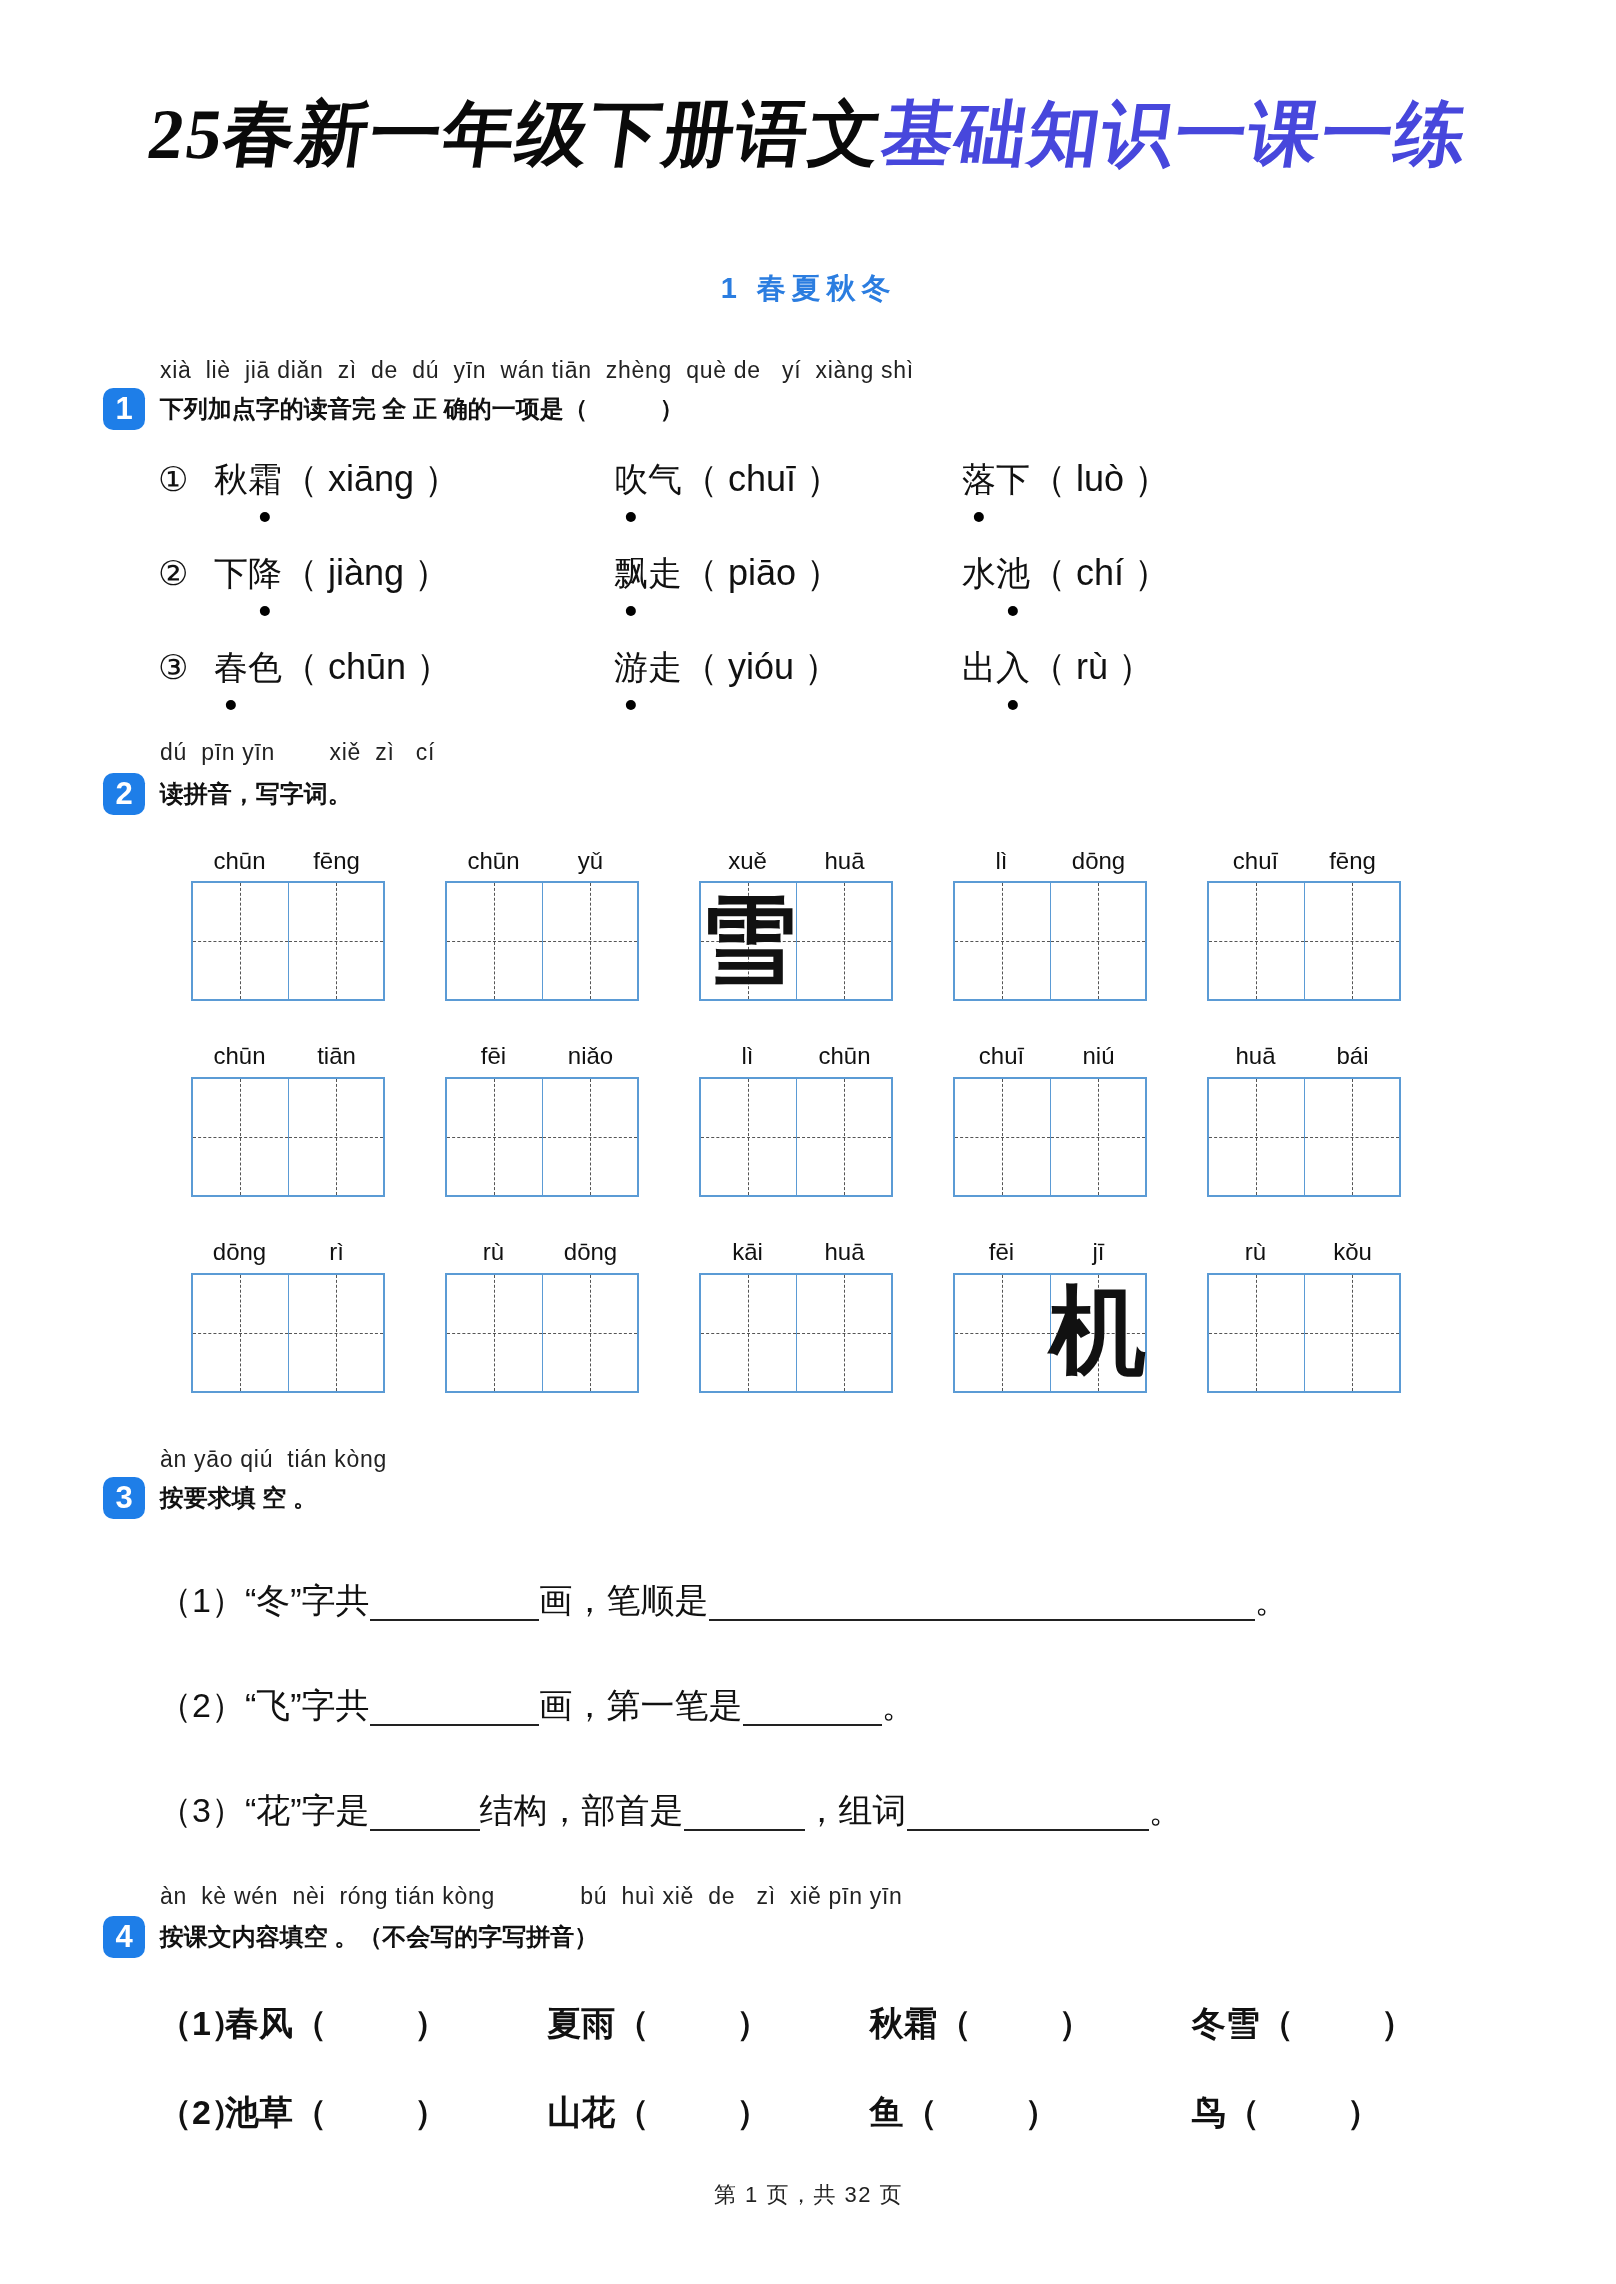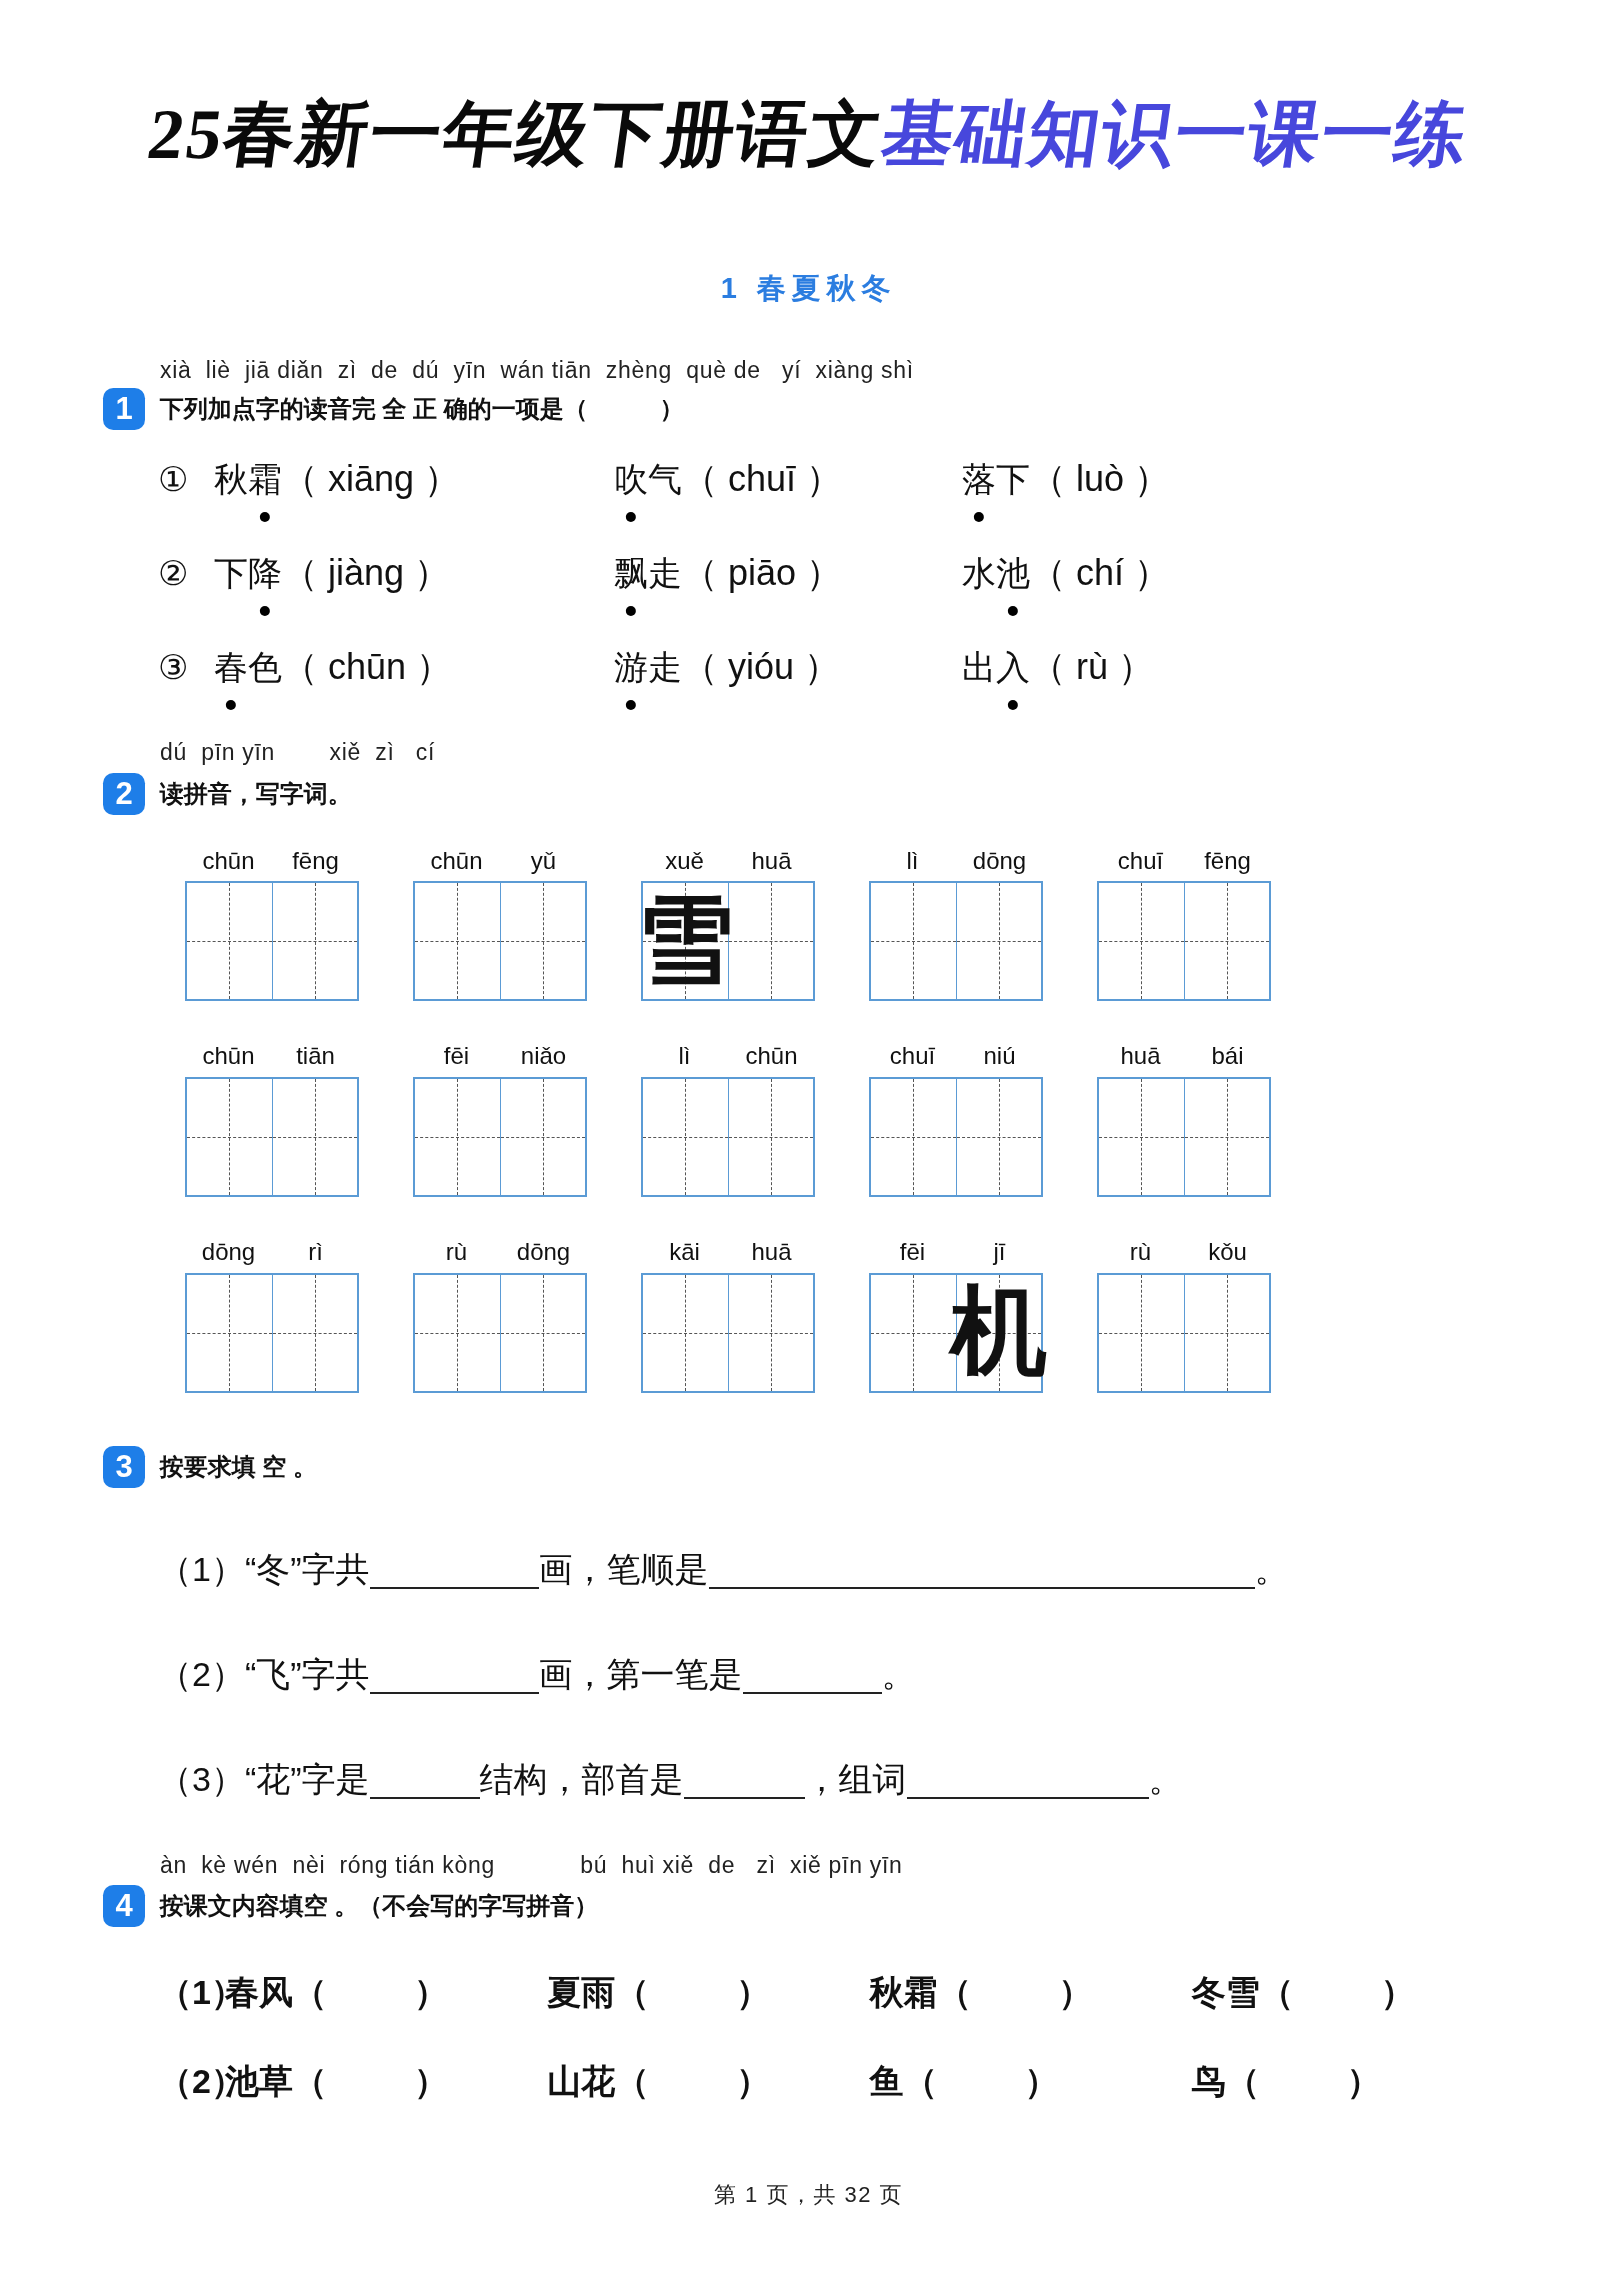--- a/index.html
+++ b/index.html
@@ -39,21 +39,21 @@
   .opt-item { white-space:nowrap; }
   .char { display:inline-block; position:relative; }
   .char.dotted::after {
     content:""; position:absolute; width:10.3px; height:10.3px; background:#000;
     border-radius:50%; left:50%; transform:translateX(-50%); bottom:-19px;
   }
   .opt-paren { font-size:36px; }
   .sec-q2 { margin-top:34px; }
   .grids { margin-left:185px; margin-right:110px; margin-top:32px; }
   .grid-row { display:flex; gap:54px; margin-bottom:41px; }
-  .grid-block { width:174px; flex:0 0 auto; }
+  .grid-block { width:194px; flex:0 0 auto;margin-left:6px; }
   .pin-row { display:flex; font-size:24px; color:#111; margin-bottom:6.6px; }
   .pin-row span { width:50%; text-align:center; }
   .grid-box { display:flex; border:2.2px solid #5b9bd5; height:116px; background:#fff; }
   .gcell { position:relative; flex:1; }
   .gcell + .gcell { border-left:1.5px solid #5b9bd5; }
   .gcell::before {
     content:""; position:absolute; top:0; bottom:0; left:50%;
     border-left:1.5px dashed #555;
   }
   .gcell::after {
@@ -287,20 +287,21 @@
         </div>
         <div class="grid-box">
           <div class="gcell"></div>
           <div class="gcell"></div>
         </div>
       </div>
     </div>
   </div>
 
 <div class="q-section sec-q3">
+  <div class="q-pinyin">àn yāo qiú  tián kòng</div>
   <div class="q-line">
     <div class="badge">3</div>
     <div class="q-text">按要求填 空 。</div>
   </div>
   <div class="q3-items">
       <div class="fill-line"><span class="seg">（1）“冬”字共</span><span class="blank" style="width: 169px;"></span><span class="seg">画，笔顺是</span><span class="blank" style="width: 546px;"></span><span class="seg">。</span></div>
       <div class="fill-line"><span class="seg">（2）“飞”字共</span><span class="blank" style="width: 169px;"></span><span class="seg">画，第一笔是</span><span class="blank" style="width: 139px;"></span><span class="seg">。</span></div>
       <div class="fill-line"><span class="seg">（3）“花”字是</span><span class="blank" style="width: 110px;"></span><span class="seg">结构，部首是</span><span class="blank" style="width: 121px;"></span><span class="seg">，组词</span><span class="blank" style="width: 242px;"></span><span class="seg">。</span></div>
     </div>
 </div>

